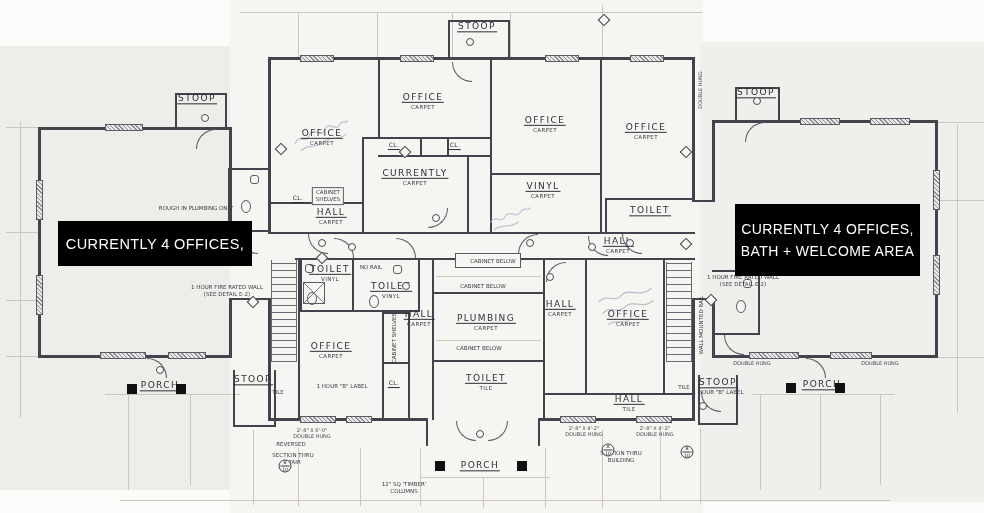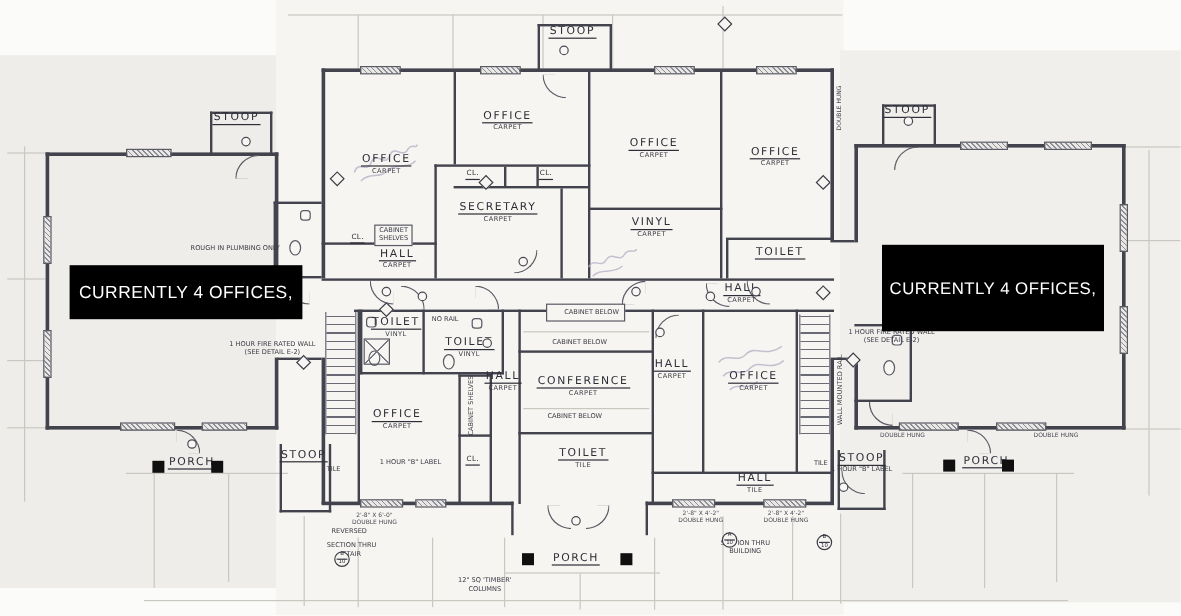--- a/index.html
+++ b/index.html
@@ -285,21 +285,21 @@
       </div>
       <div class="room" style="left: 545px; top: 124px; transform: translate(-50%, -50%);">
         <div class="rn">OFFICE</div>
         <div class="rs">CARPET</div>
       </div>
       <div class="room" style="left: 646px; top: 131px; transform: translate(-50%, -50%);">
         <div class="rn">OFFICE</div>
         <div class="rs">CARPET</div>
       </div>
       <div class="room" style="left: 415px; top: 177px; transform: translate(-50%, -50%);">
-        <div class="rn">SECRETARY</div>
+        <div class="rn">CURRENTLY</div>
         <div class="rs">CARPET</div>
       </div>
       <div class="room" style="left: 543px; top: 190px; transform: translate(-50%, -50%);">
         <div class="rn">VINYL</div>
         <div class="rs">CARPET</div>
       </div>
       <div class="room" style="left: 650px; top: 211px; transform: translate(-50%, -50%);">
         <div class="rn">TOILET</div>
 
       </div>
@@ -329,21 +329,21 @@
       </div>
       <div class="room" style="left: 331px; top: 350px; transform: translate(-50%, -50%);">
         <div class="rn">OFFICE</div>
         <div class="rs">CARPET</div>
       </div>
       <div class="room" style="left: 628px; top: 318px; transform: translate(-50%, -50%);">
         <div class="rn">OFFICE</div>
         <div class="rs">CARPET</div>
       </div>
       <div class="room" style="left: 486px; top: 322px; transform: translate(-50%, -50%);">
-        <div class="rn">CONFERENCE</div>
+        <div class="rn">PLUMBING</div>
         <div class="rs">CARPET</div>
       </div>
       <div class="room" style="left: 486px; top: 382px; transform: translate(-50%, -50%);">
         <div class="rn">TOILET</div>
         <div class="rs">TILE</div>
       </div>
       <div class="room" style="left: 629px; top: 403px; transform: translate(-50%, -50%);">
         <div class="rn">HALL</div>
         <div class="rs">TILE</div>
       </div>
@@ -593,15 +593,16 @@
       <i class="col" style="left: 522px; top: 466px; transform: translate(-50%, -50%);"></i>
       <i class="col" style="left: 791px; top: 388px; transform: translate(-50%, -50%);"></i>
       <i class="col" style="left: 840px; top: 388px; transform: translate(-50%, -50%);"></i>
     </div>
 
   <div class="callout" id="callout-left">
     <div>CURRENTLY  4 OFFICES,</div>
   </div>
   <div class="callout" id="callout-right">
     <div>CURRENTLY  4 OFFICES,</div>
+    <div>BATH + WELCOME AREA</div>
   </div>
 
 </div>
 
 </body></html>

